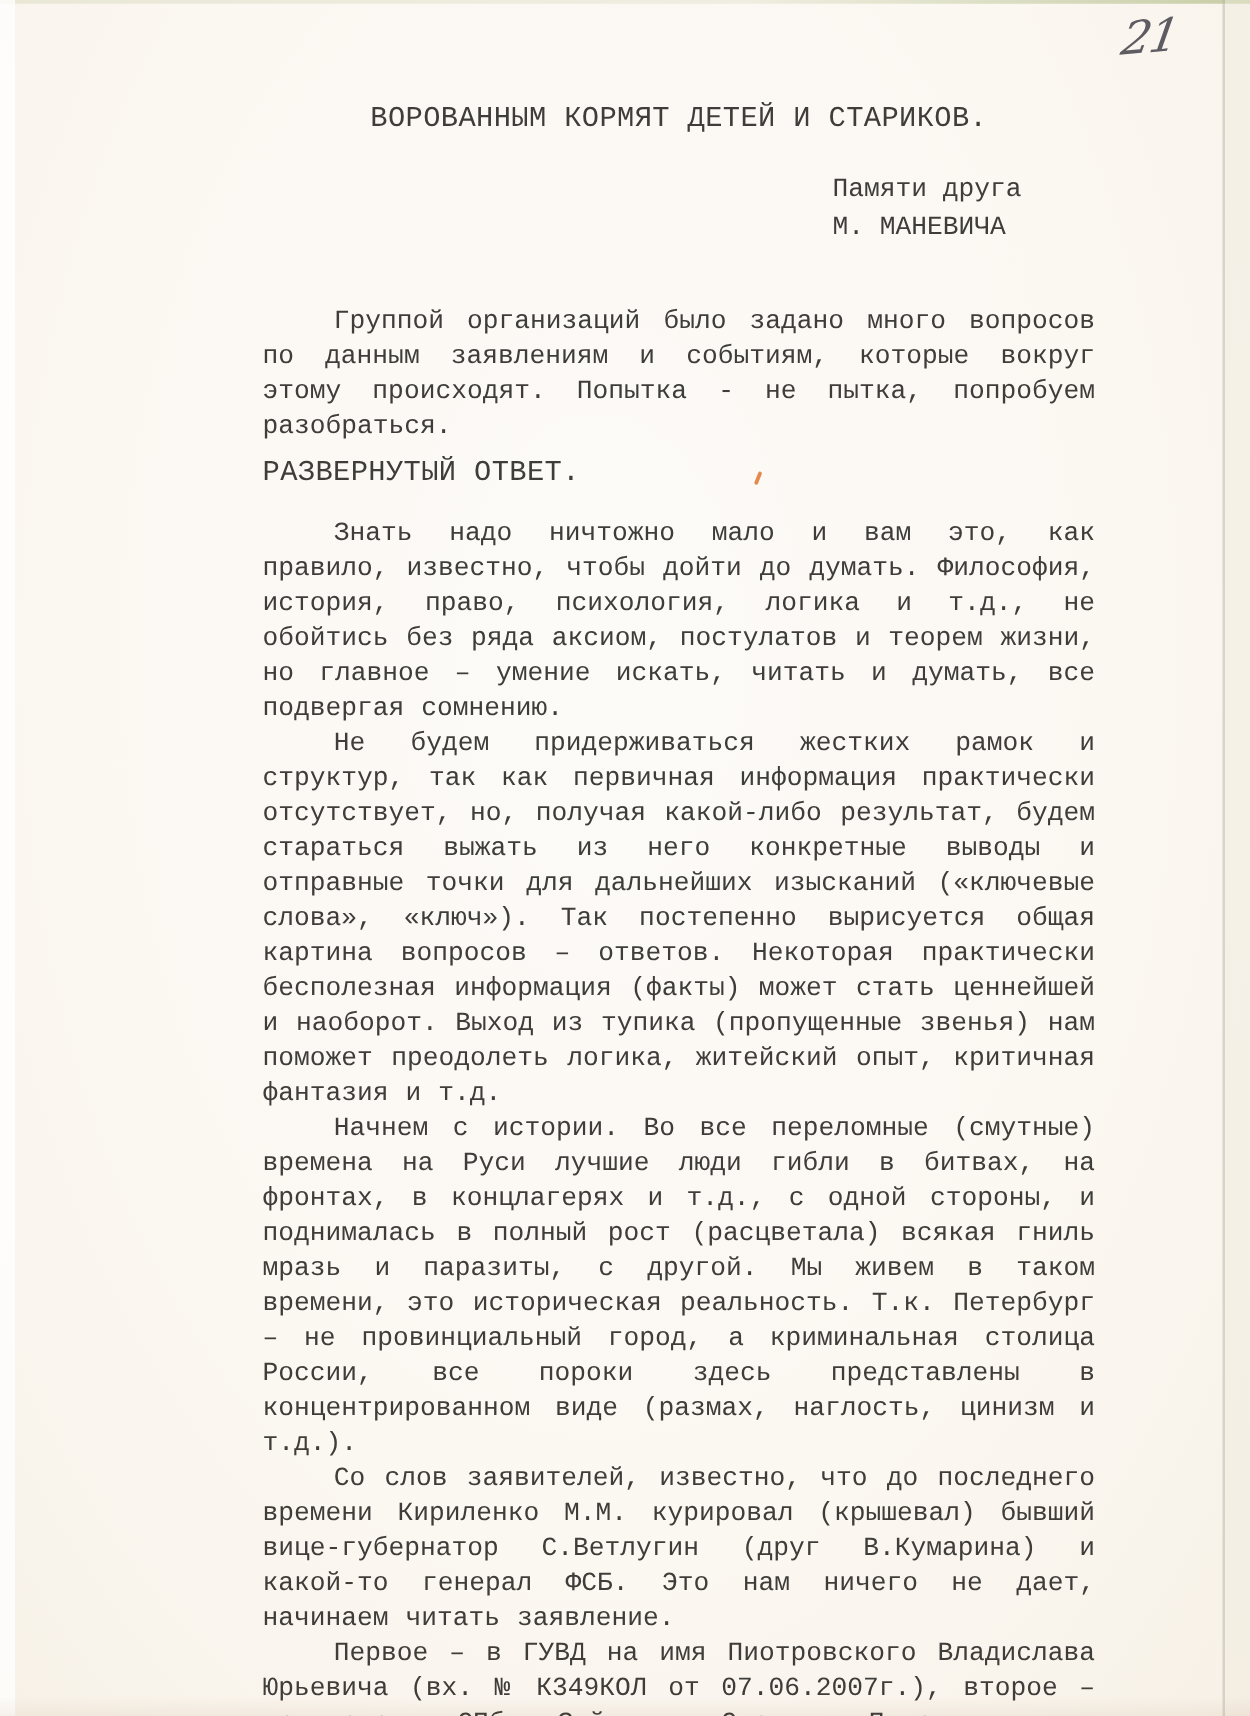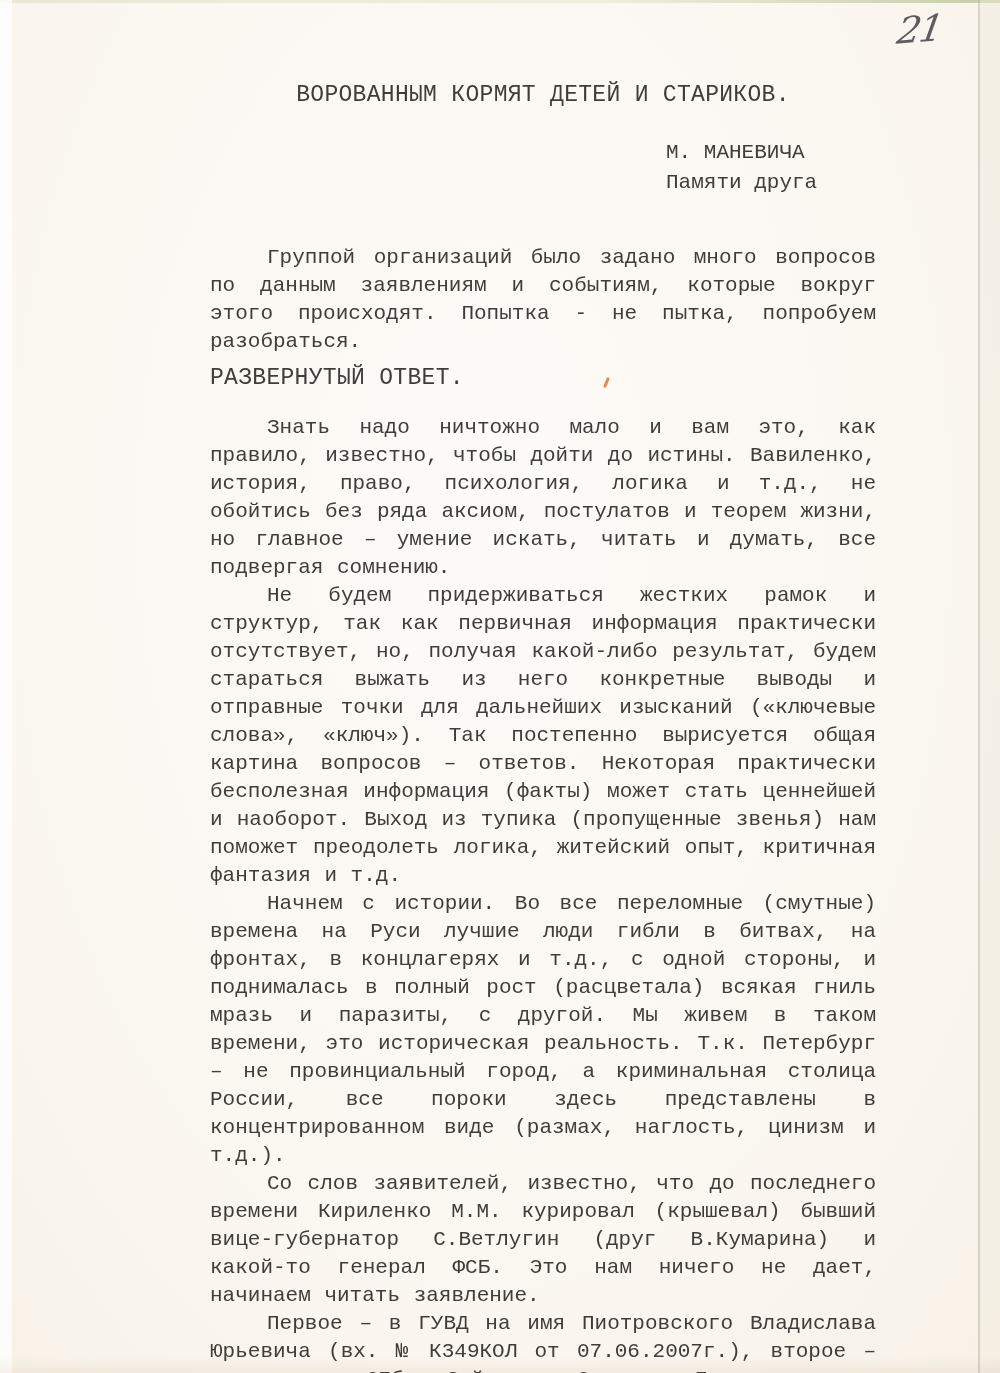--- a/index.html
+++ b/index.html
@@ -118,32 +118,32 @@
 
   <div class="page-number">21</div>
 
   <div class="pen-mark"></div>
 
   <div class="content">
 
     <h1 class="doc-title">ВОРОВАННЫМ КОРМЯТ ДЕТЕЙ И СТАРИКОВ.</h1>
 
     <div class="dedication">
+      <div>Памяти друга</div>
       <div>М. МАНЕВИЧА</div>
-      <div>Памяти друга</div>
     </div>
 
     <div class="body-text">
 
-      <p>Группой организаций было задано много вопросов по данным заявлениям и событиям, которые вокруг этого происходят. Попытка - не пытка, попробуем разобраться.</p>
+      <p>Группой организаций было задано много вопросов по данным заявлениям и событиям, которые вокруг этому происходят. Попытка - не пытка, попробуем разобраться.</p>
 
 
       <h2 class="section-heading">РАЗВЕРНУТЫЙ ОТВЕТ.</h2>
 
-      <p>Знать надо ничтожно мало и вам это, как правило, известно, чтобы дойти до истины. Вавиленко, история, право, психология, логика и т.д., не обойтись без ряда аксиом, постулатов и теорем жизни, но главное – умение искать, читать и думать, все подвергая сомнению.</p>
+      <p>Знать надо ничтожно мало и вам это, как правило, известно, чтобы дойти до думать. Философия, история, право, психология, логика и т.д., не обойтись без ряда аксиом, постулатов и теорем жизни, но главное – умение искать, читать и думать, все подвергая сомнению.</p>
 
       <p>Не будем придерживаться жестких рамок и структур, так как первичная информация практически отсутствует, но, получая какой-либо результат, будем стараться выжать из него конкретные выводы и отправные точки для дальнейших изысканий («ключевые слова», «ключ»). Так постепенно вырисуется общая картина вопросов – ответов. Некоторая практически бесполезная информация (факты) может стать ценнейшей и наоборот. Выход из тупика (пропущенные звенья) нам поможет преодолеть логика, житейский опыт, критичная фантазия и т.д.</p>
 
       <p>Начнем с истории. Во все переломные (смутные) времена на Руси лучшие люди гибли в битвах, на фронтах, в концлагерях и т.д., с одной стороны, и поднималась в полный рост (расцветала) всякая гниль мразь и паразиты, с другой. Мы живем в таком времени, это историческая реальность. Т.к. Петербург – не провинциальный город, а криминальная столица России, все пороки здесь представлены в концентрированном виде (размах, наглость, цинизм и т.д.).</p>
 
       <p>Со слов заявителей, известно, что до последнего времени Кириленко М.М. курировал (крышевал) бывший вице-губернатор С.Ветлугин (друг В.Кумарина) и какой-то генерал ФСБ. Это нам ничего не дает, начинаем читать заявление.</p>
 
       <p>Первое – в ГУВД на имя Пиотровского Владислава Юрьевича (вх. № К349КОЛ от 07.06.2007г.), второе – прокурору СПб Зайцеву Сергею Петровичу от 02.07.2007г. По настоящее время никто из заявителей в ГУВД и Прокуратуру не вызывался и не опрашивался. Не опрошены ГУВД лица причастные к этому делу (дважды Л.В. Вавиленко приглашалась по телефону в ОБЭП ГУВД СПб Беловым</p>
 
     </div>

